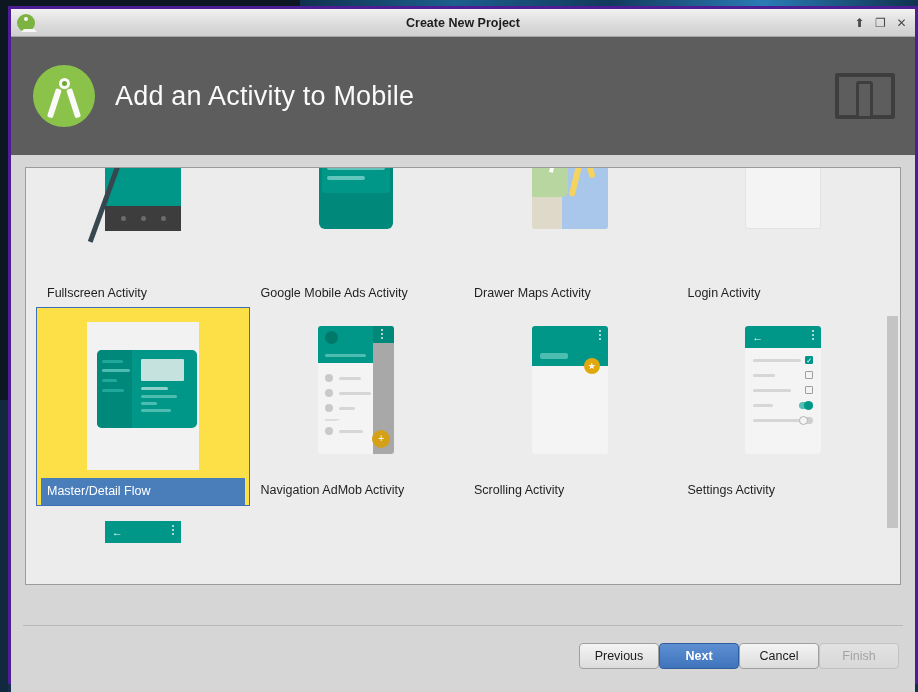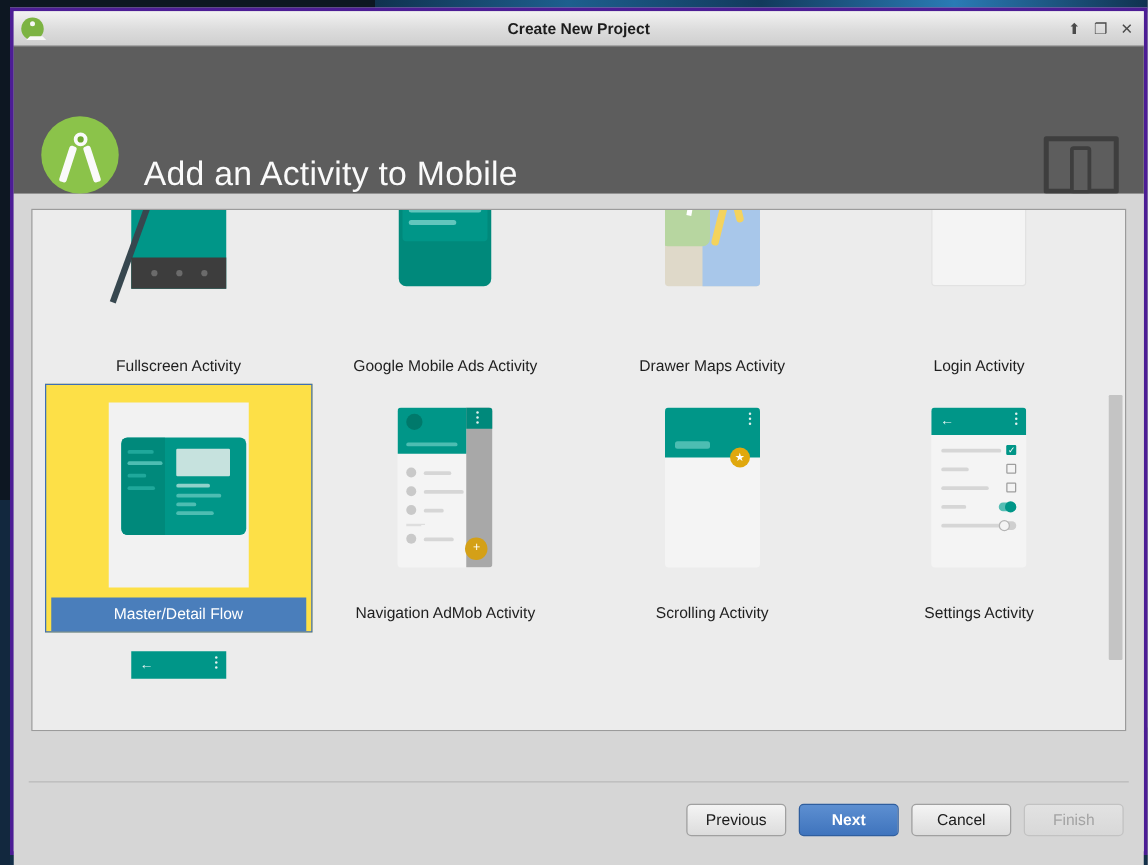--- a/index.html
+++ b/index.html
@@ -106,21 +106,21 @@
     justify-content: center;
     color: #4a4a4a;
     font-size: 12px;
   }
 
   
   #header {
     flex: 0 0 118px;
     background: #5d5d5d;
     display: flex;
-    align-items: flex-end;
+    align-items: center;
     padding: 0 20px 0 22px;
     position: relative;
     box-sizing: border-box;
   }
   #header .logo {
     width: 62px; height: 62px;
     flex: 0 0 62px;
     position: relative;
   }
   #header .logo .disc {
@@ -220,21 +220,21 @@
     width: 112px;
     height: 148px;
     margin: 8px 0 10px 0;
     position: relative;
     background: #ececec;
   }
   .cell.selected .thumb { background: #f2f2f2; }
   .cell-label {
     font-size: 12.5px;
     color: #1f1f1f;
-    text-align: center;
+    text-align: left;
     padding: 3px 6px 6px 6px;
     width: 100%;
     box-sizing: border-box;
   }
   .cell.selected .cell-label {
     background: #4a7ebb;
     color: #ffffff;
     padding: 6px 6px 7px 6px;
     margin-top: -2px;
   }
@@ -498,21 +498,20 @@
     position: absolute;
     left: 12px; right: 12px; top: 40px;
     height: 1px;
     background: #b9b9b9;
   }
   #footer .buttons {
     position: absolute;
     right: 16px;
     top: 58px;
     display: flex;
-    gap: 10px;
   }
   .dlg-btn {
     min-width: 80px;
     height: 26px;
     padding: 0 14px;
     font-size: 12.5px;
     font-family: "Liberation Sans", sans-serif;
     border-radius: 4px;
     border: 1px solid #a0a0a0;
     background: linear-gradient(180deg,#f4f4f4,#dcdcdc);

